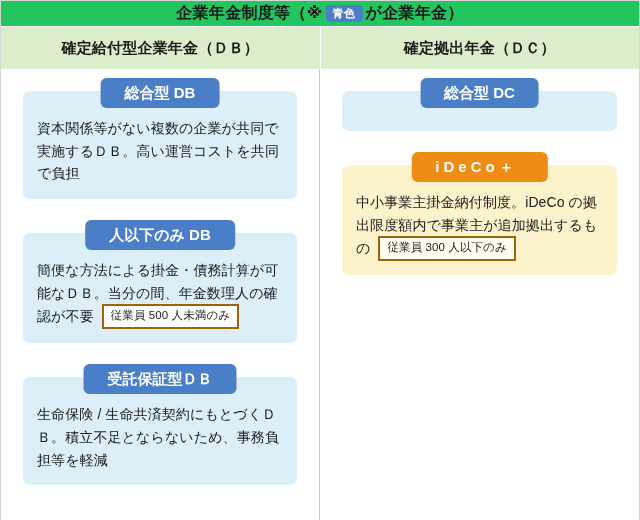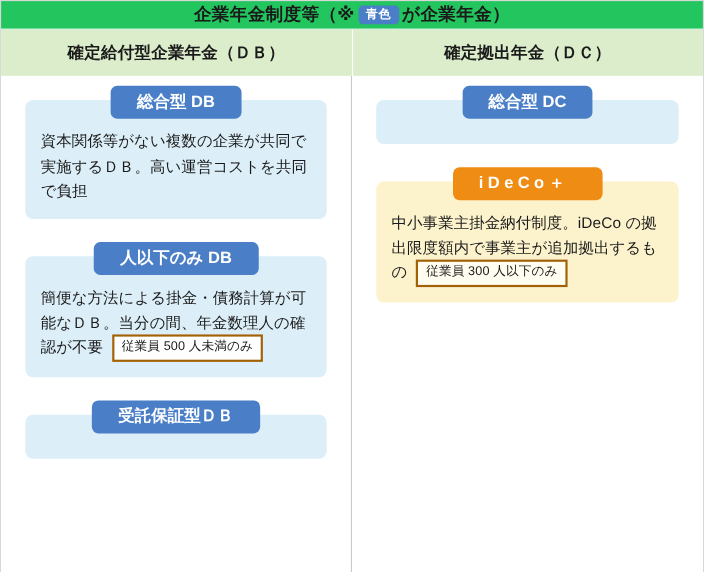--- a/index.html
+++ b/index.html
@@ -181,20 +181,21 @@
         <div class="card-text">資本関係等がない複数の企業が共同で実施するＤＢ。高い運営コストを共同で負担</div>
       </div>
 
       <div class="card blue">
         <div class="pill blue">人以下のみ DB</div>
         <div class="card-text"><span>簡便な方法による掛金・債務計算が可能なＤＢ。当分の間、年金数理人の確認が不要</span><span class="tag white">従業員 500 人未満のみ</span></div>
       </div>
 
       <div class="card blue">
         <div class="pill blue">受託保証型ＤＢ</div>
+        <div class="card-text">生命保険 / 生命共済契約にもとづくＤＢ。積立不足とならないため、事務負担等を軽減</div>
       </div>
 
     </div>
 
     <div class="col right">
 
       <div class="card blue">
         <div class="pill blue">総合型 DC</div>
       </div>
 

